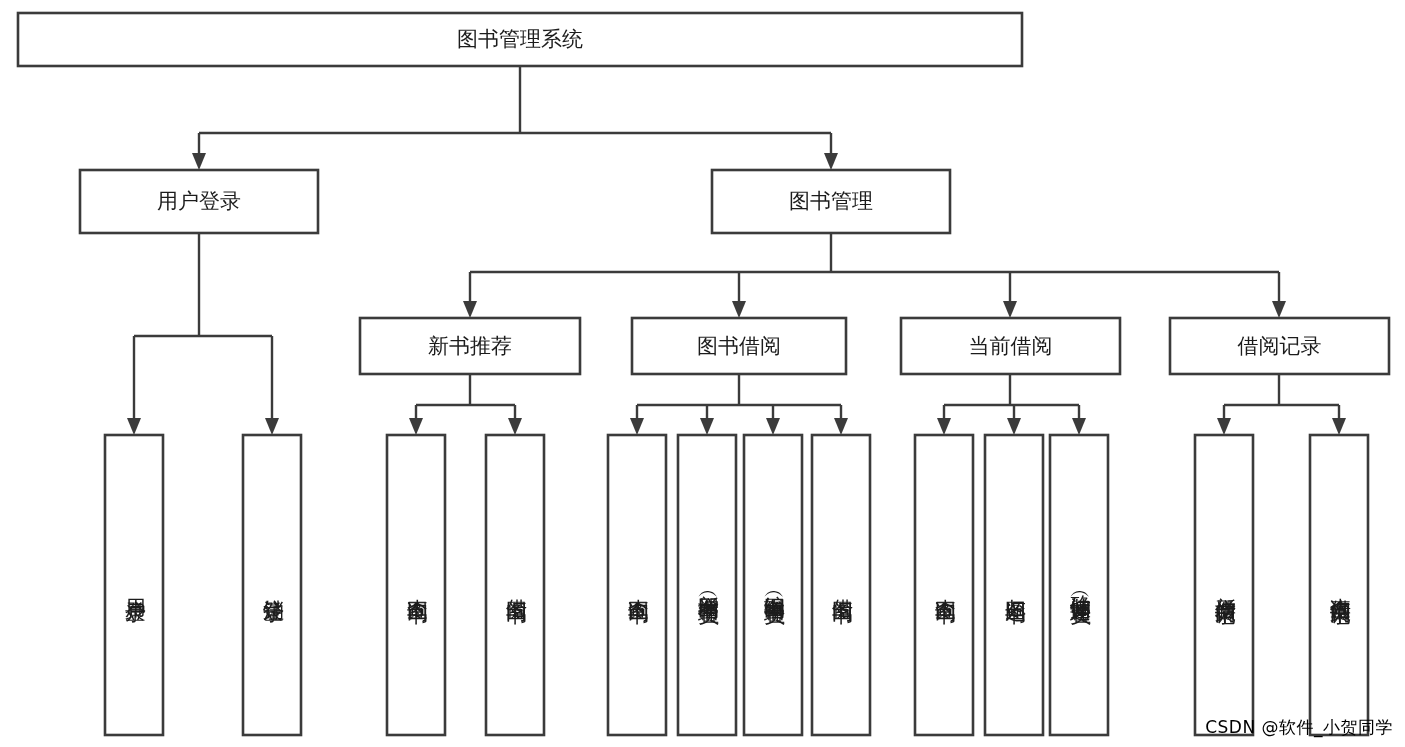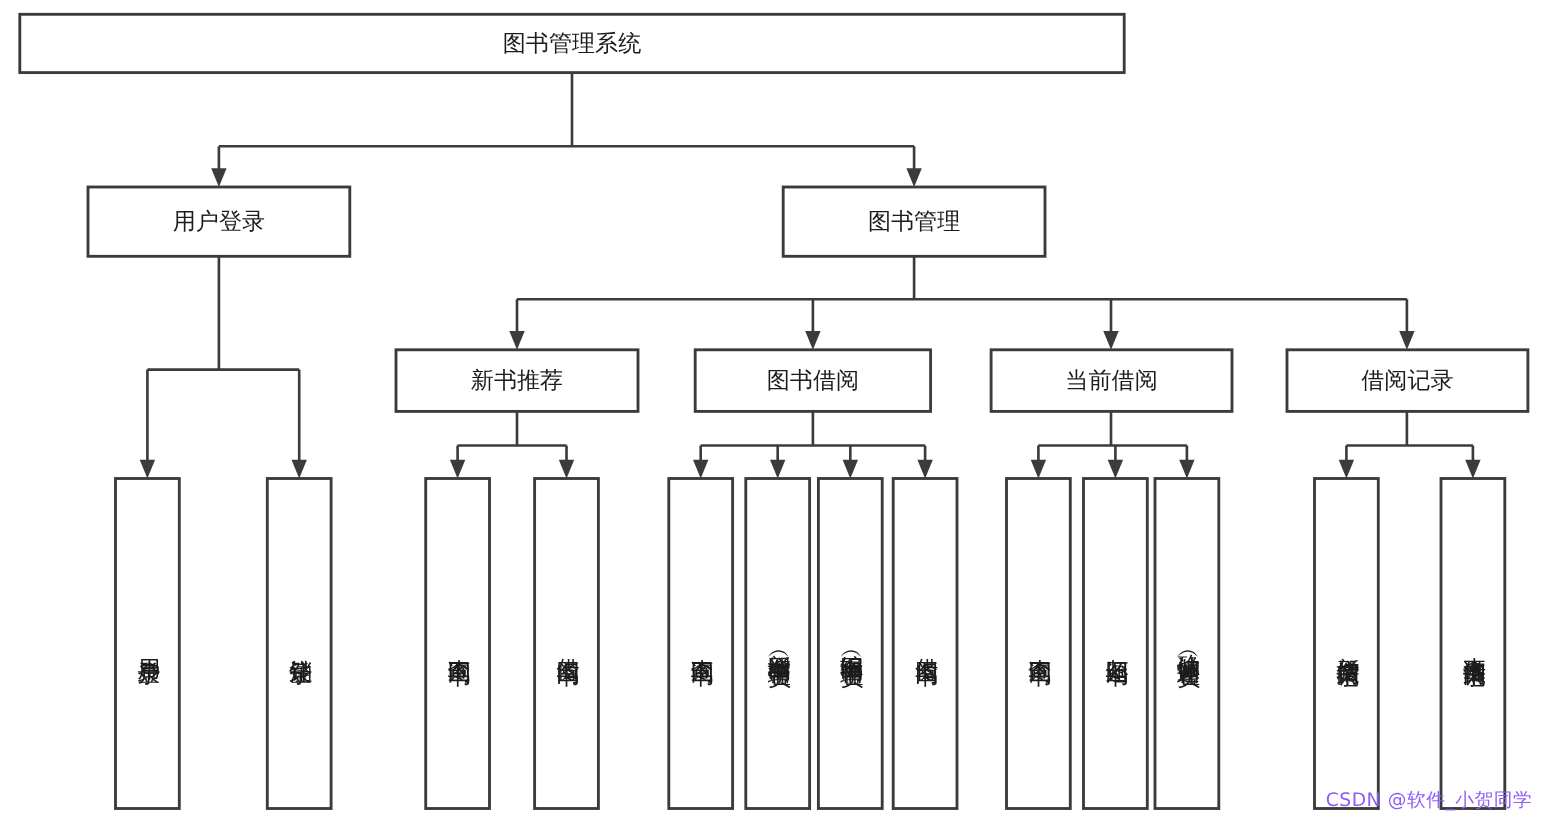--- a/index.html
+++ b/index.html
@@ -56,21 +56,21 @@
     writing-mode: vertical-rl;
     text-orientation: upright;
     letter-spacing: 1.5px;
   }
   .watermark {
     position: absolute;
     right: 12px;
     bottom: 8px;
     font-family: "DejaVu Sans", "Liberation Sans", sans-serif;
     font-size: 17px;
-    color: #8b5cf6;
+    color: #000000;
     white-space: nowrap;
     letter-spacing: 0.5px;
     pointer-events: none;
   }
 </style>
 </head>
 <body>
 
 <div id="diagram-root">
 

